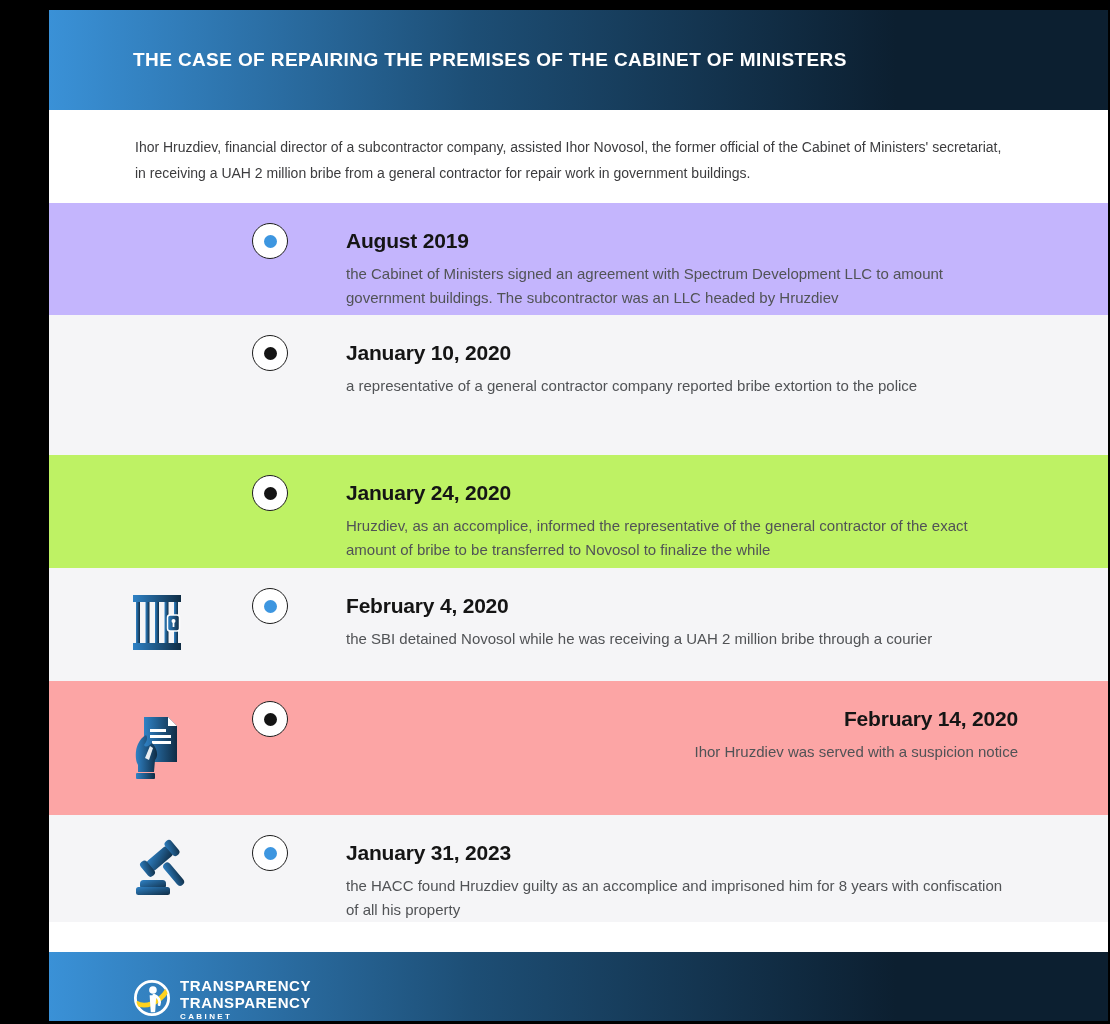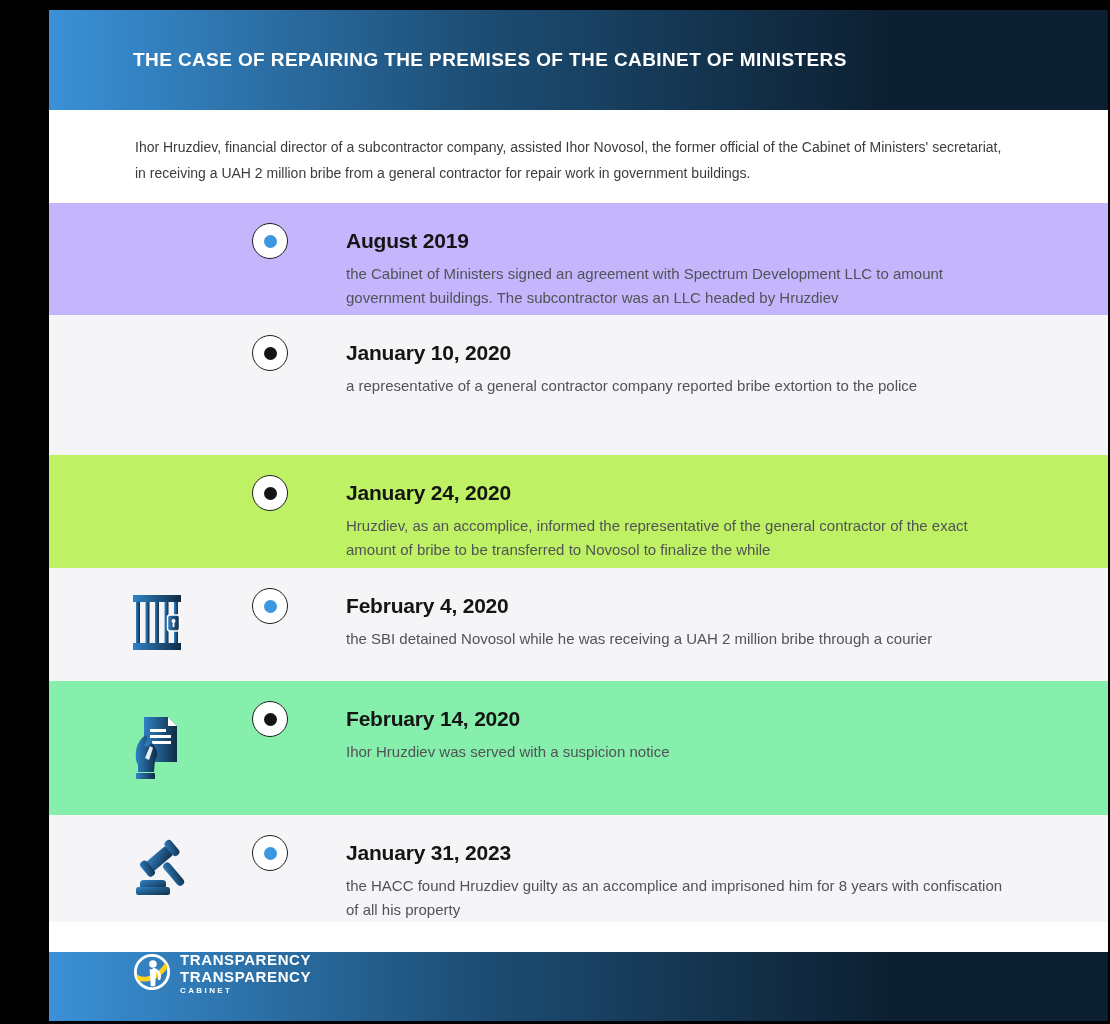--- a/index.html
+++ b/index.html
@@ -32,21 +32,21 @@
     position:absolute;left:220px;top:38px;height:615px;width:2px;
     background:#1f1f1f;z-index:1;
   }
   .row{position:relative;box-sizing:border-box;padding:26px 90px 0 297px;z-index:2;}
   .row:nth-child(odd){background:var(--row-alt-bg);}
   .row:nth-child(1){height:137px;}
   .row:nth-child(2){height:112px;background:#c4b5fd;}
   .row:nth-child(3){height:140px;}
   .row:nth-child(4){height:113px;background:#bef264;}
   .row:nth-child(5){height:113px;}
-  .row:nth-child(6){height:134px;background:#86efac;}
+  .row:nth-child(6){height:134px;background:#fca5a5;text-align:right;}
   .marker{
     position:absolute;left:203px;top:20px;width:34px;height:34px;border-radius:50%;
     background:#fff;border:1.5px solid #1c1c1c;display:flex;align-items:center;
     justify-content:center;z-index:3;
   }
   .dot{width:13px;height:13px;border-radius:50%;}
   .dot-blue{background:var(--dot-blue);}
   .dot-black{background:var(--dot-black);}
   .icon-wrap{position:absolute;left:84px;top:24px;width:50px;height:64px;}
   .row:nth-child(5) .icon-wrap{top:27px;}
@@ -55,21 +55,21 @@
   .ev-date{
     margin:0;font-size:21px;font-weight:bold;color:#151515;letter-spacing:-.2px;
   }
   .ev-desc{
     margin:9px 0 0 0;font-size:15px;line-height:24px;color:#515356;max-width:690px;
   }
   
   .footer{
     height:69px;flex:0 0 69px;
     background:linear-gradient(90deg,var(--header-blue) 0%,#1d4e75 40%,var(--header-navy) 80%);
-    display:flex;align-items:flex-start;padding-left:84px;box-sizing:border-box;
+    display:flex;align-items:flex-end;padding-left:84px;box-sizing:border-box;
   }
   .logo{display:flex;align-items:center;gap:9px;}
   .logo-text{display:flex;flex-direction:column;line-height:1;}
   .logo-l1,.logo-l2{
     color:#fff;font-size:15px;font-weight:bold;letter-spacing:.6px;
   }
   .logo-l2{margin-top:2px;}
   .logo-l3{
     color:#fff;font-size:8px;font-weight:bold;letter-spacing:2.4px;margin-top:3px;
   }

